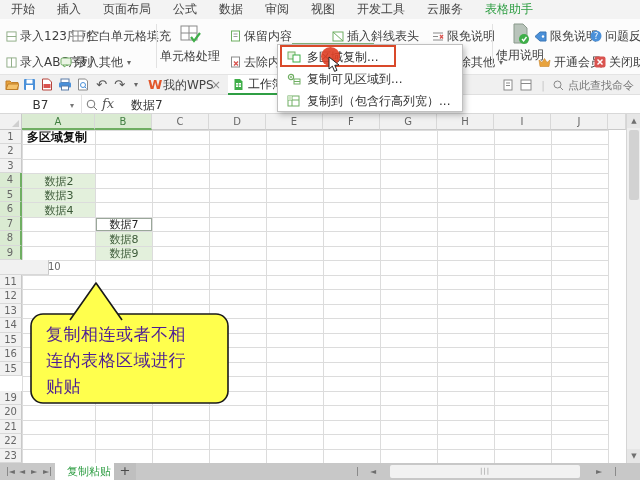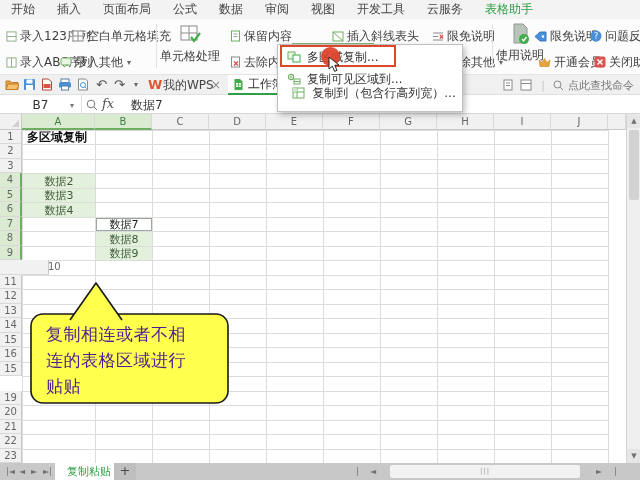--- a/index.html
+++ b/index.html
@@ -404,21 +404,21 @@
     </div>
     <div class="dd-item" style="top:23px;">
       <svg width="14" height="12" viewBox="0 0 14 12">
           <circle cx="4" cy="4" r="2.6" fill="none" stroke="#6fae62" stroke-width="1.2"></circle>
           <circle cx="4" cy="4" r="0.9" fill="#6fae62"></circle>
           <rect x="7" y="6" width="6" height="5" fill="#fff" stroke="#6fae62"></rect>
           <line x1="7" y1="8.5" x2="13" y2="8.5" stroke="#6fae62"></line>
         </svg>
       <span>复制可见区域到...</span>
     </div>
-    <div class="dd-item" style="top:37px;justify-content:center;">
+    <div class="dd-item" style="top:45px;">
       <svg width="14" height="12" viewBox="0 0 14 12">
           <rect x="1" y="1" width="11" height="10" fill="#fff" stroke="#6fae62"></rect>
           <line x1="1" y1="5" x2="12" y2="5" stroke="#6fae62"></line>
           <line x1="5" y1="1" x2="5" y2="11" stroke="#6fae62"></line>
           <rect x="1" y="1" width="4" height="4" fill="#cfe6c6"></rect>
         </svg>
       <span>复制到（包含行高列宽）...</span>
     </div>
   </div>
   <div id="dd-highlight"></div>

